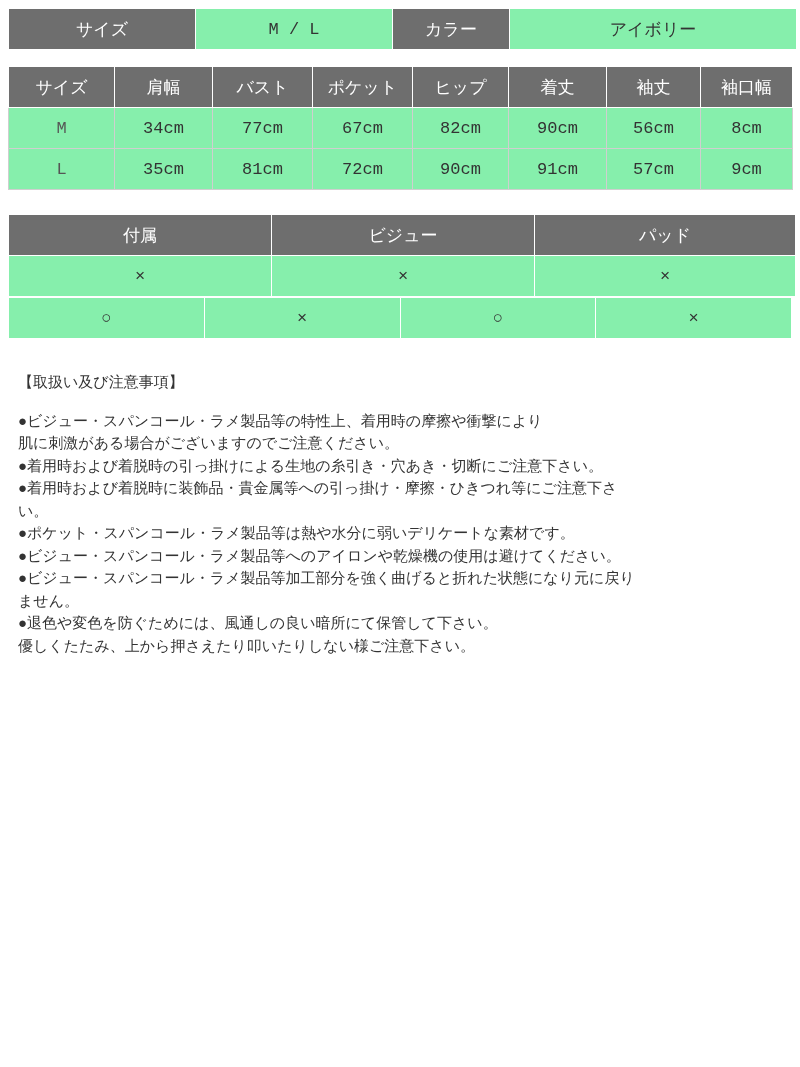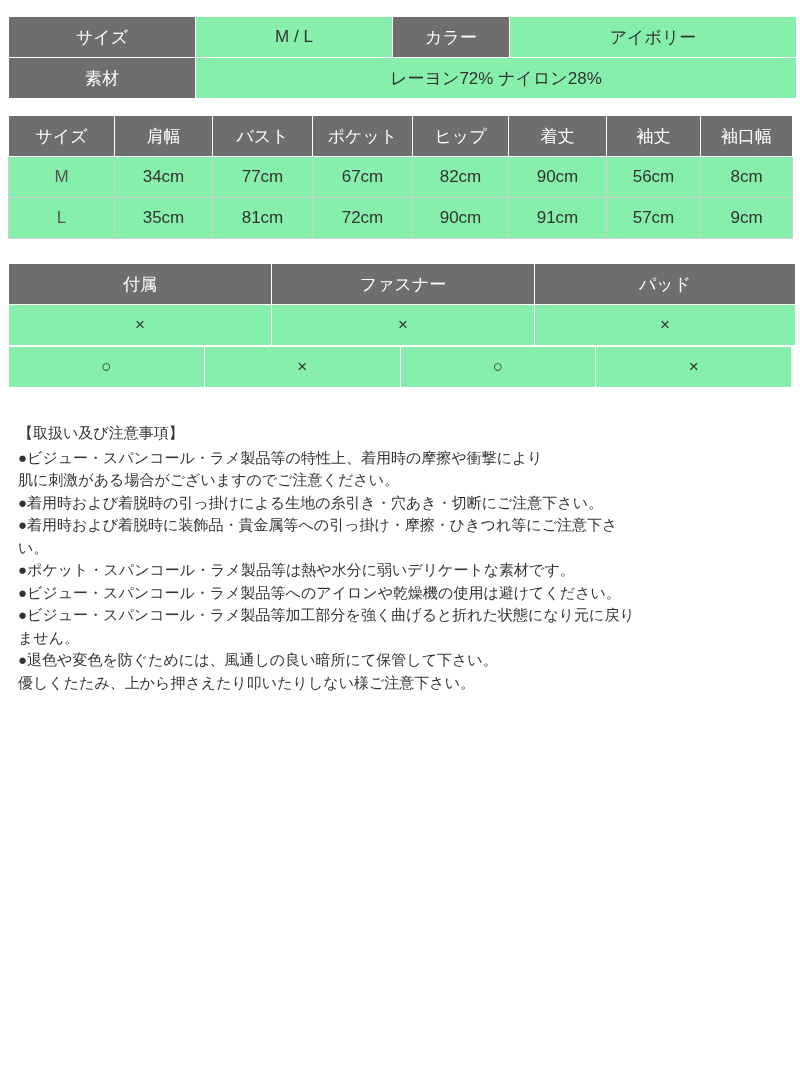--- a/index.html
+++ b/index.html
@@ -10,21 +10,22 @@
   body {
     width: 800px;
     height: 1067px;
     font-family: "Liberation Sans", "DejaVu Sans", sans-serif;
     color: #333333;
     position: relative;
   }
   .page {
     width: 656px;
     box-sizing: border-box;
-    padding: 16px 8px 0 8px;
+    padding: 8px 8px 0 8px;
+    font-family: Liberation Mono, monospace;
   }
   table {
     border-collapse: collapse;
     width: 784px;
     table-layout: fixed;
   }
   td, th {
     border: 1px solid #ffffff;
     text-align: center;
     vertical-align: middle;
@@ -58,21 +59,21 @@
   .gap-16 { height: 16px; }
   .gap-24 { height: 24px; }
   .gap-34 { height: 34px; }
   .notes {
     padding: 0 10px;
     font-size: 15px;
     line-height: 1.5;
     color: #333333;
   }
   .notes .title {
-    margin-bottom: 2px;
+    margin-bottom: 16px;
   }
   .notes p {
     margin: 0;
   }
   .mark {
     font-size: 17px;
     color: #333333;
   }
 </style>
 </head>
@@ -80,24 +81,20 @@
 
 <div class="page">
 
   <table class="basic">
     <tbody>
       <tr>
         <td class="hdr" style="width:186px">サイズ</td>
         <td class="val" style="width:196px">M / L</td>
         <td class="hdr" style="width:116px">カラー</td>
         <td class="val" style="width:286px">アイボリー</td>
-      </tr>
-      <tr>
-        <td class="hdr">素材</td>
-        <td class="val" colspan="3">レーヨン72% ナイロン28%</td>
       </tr>
     </tbody>
   </table>
 
   <div class="gap-16"></div>
 
   <table class="spec">
     <colgroup>
       <col style="width:106px">
       <col style="width:98px">
@@ -143,21 +140,21 @@
       </tr>
     </tbody>
   </table>
 
   <div class="gap-24"></div>
 
   <table class="detail">
     <tbody>
       <tr>
         <td class="hdr" style="width:262px">付属</td>
-        <td class="hdr" style="width:262px">ファスナー</td>
+        <td class="hdr" style="width:262px">ビジュー</td>
         <td class="hdr" style="width:260px">パッド</td>
       </tr>
       <tr>
         <td class="val mark">×</td>
         <td class="val mark">×</td>
         <td class="val mark">×</td>
       </tr>
     </tbody>
   </table>
 

